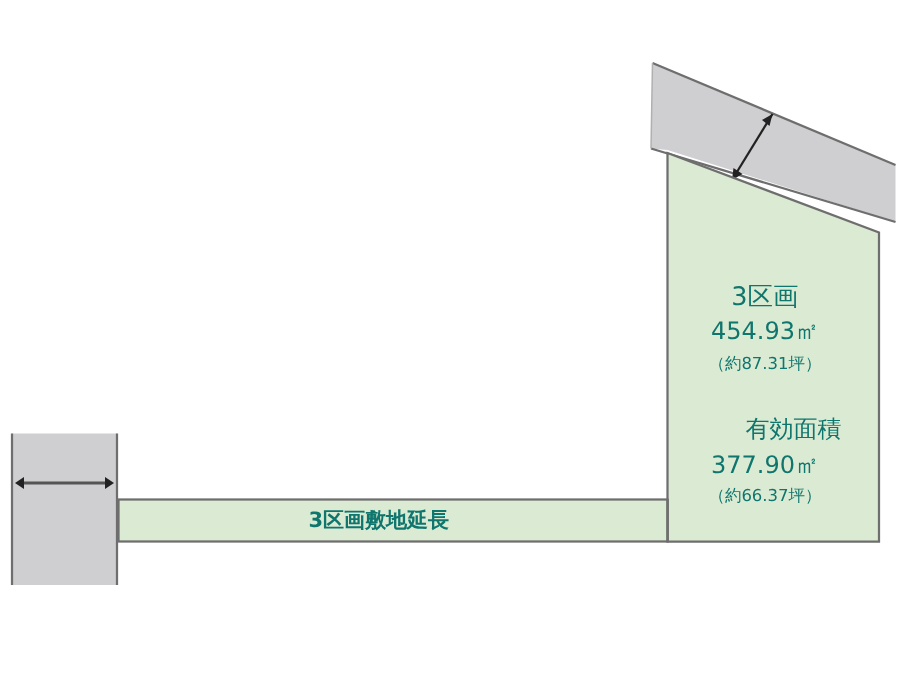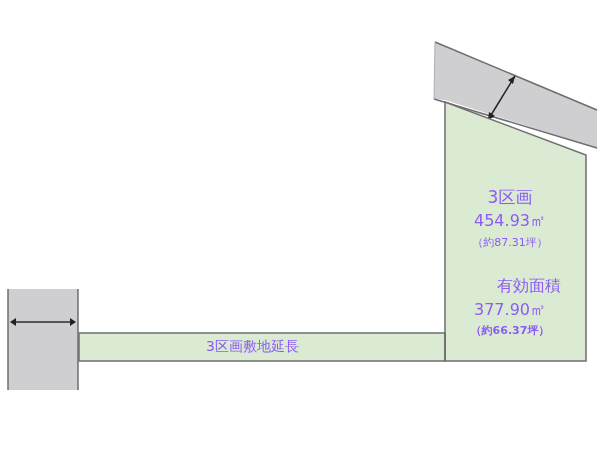--- a/index.html
+++ b/index.html
@@ -1,25 +1,25 @@
 <!DOCTYPE html>
 <html><head>
 <meta charset="utf-8">
 <style>
   html, body { margin:0; padding:0; background:#ffffff; }
   body { width:600px; height:450px; position:relative; overflow:hidden; font-family:"DejaVu Sans", sans-serif; }
   svg.plan { position:absolute; left:0; top:0; }
-  .label { position:absolute; color:#8b5cf6; text-align:center; white-space:nowrap; }
+  .label { position:absolute; color:#0f766e; text-align:center; white-space:nowrap; }
   .lot-title { left:445px; width:130px; top:186px; font-size:17px; }
   .lot-area { left:445px; width:130px; top:211px; font-size:16px; }
   .lot-tsubo { left:445px; width:130px; top:235px; font-size:11px;text-align:center; }
   .eff-title { left:464px; width:130px; top:276px; font-size:16px; }
   .eff-area { left:445px; width:130px; top:300px; font-size:16px; }
-  .eff-tsubo { left:445px; width:130px; top:323px; font-size:11px;font-weight:bold; }
-  .strip-label { left:80px; width:345px; top:338px; font-size:14px; }
+  .eff-tsubo { left:445px; width:130px; top:323px; font-size:11px; }
+  .strip-label { left:80px; width:345px; top:338px; font-size:14px;font-weight:bold; }
 </style>
 </head>
 <body>
 
 <svg class="plan" width="600" height="450" viewBox="0 0 600 450">
 
   <polygon points="435,42 597,110 597,148 445,100 434,99" fill="#cfcfd1" stroke="none"></polygon>
   <line x1="435" y1="42" x2="597" y2="110" stroke="#6e6e6e" stroke-width="1.5"></line>
   <line x1="434" y1="99" x2="597" y2="148" stroke="#6e6e6e" stroke-width="1.5"></line>
   <line x1="435" y1="42" x2="434" y2="99" stroke="#b0b0b0" stroke-width="1"></line>

